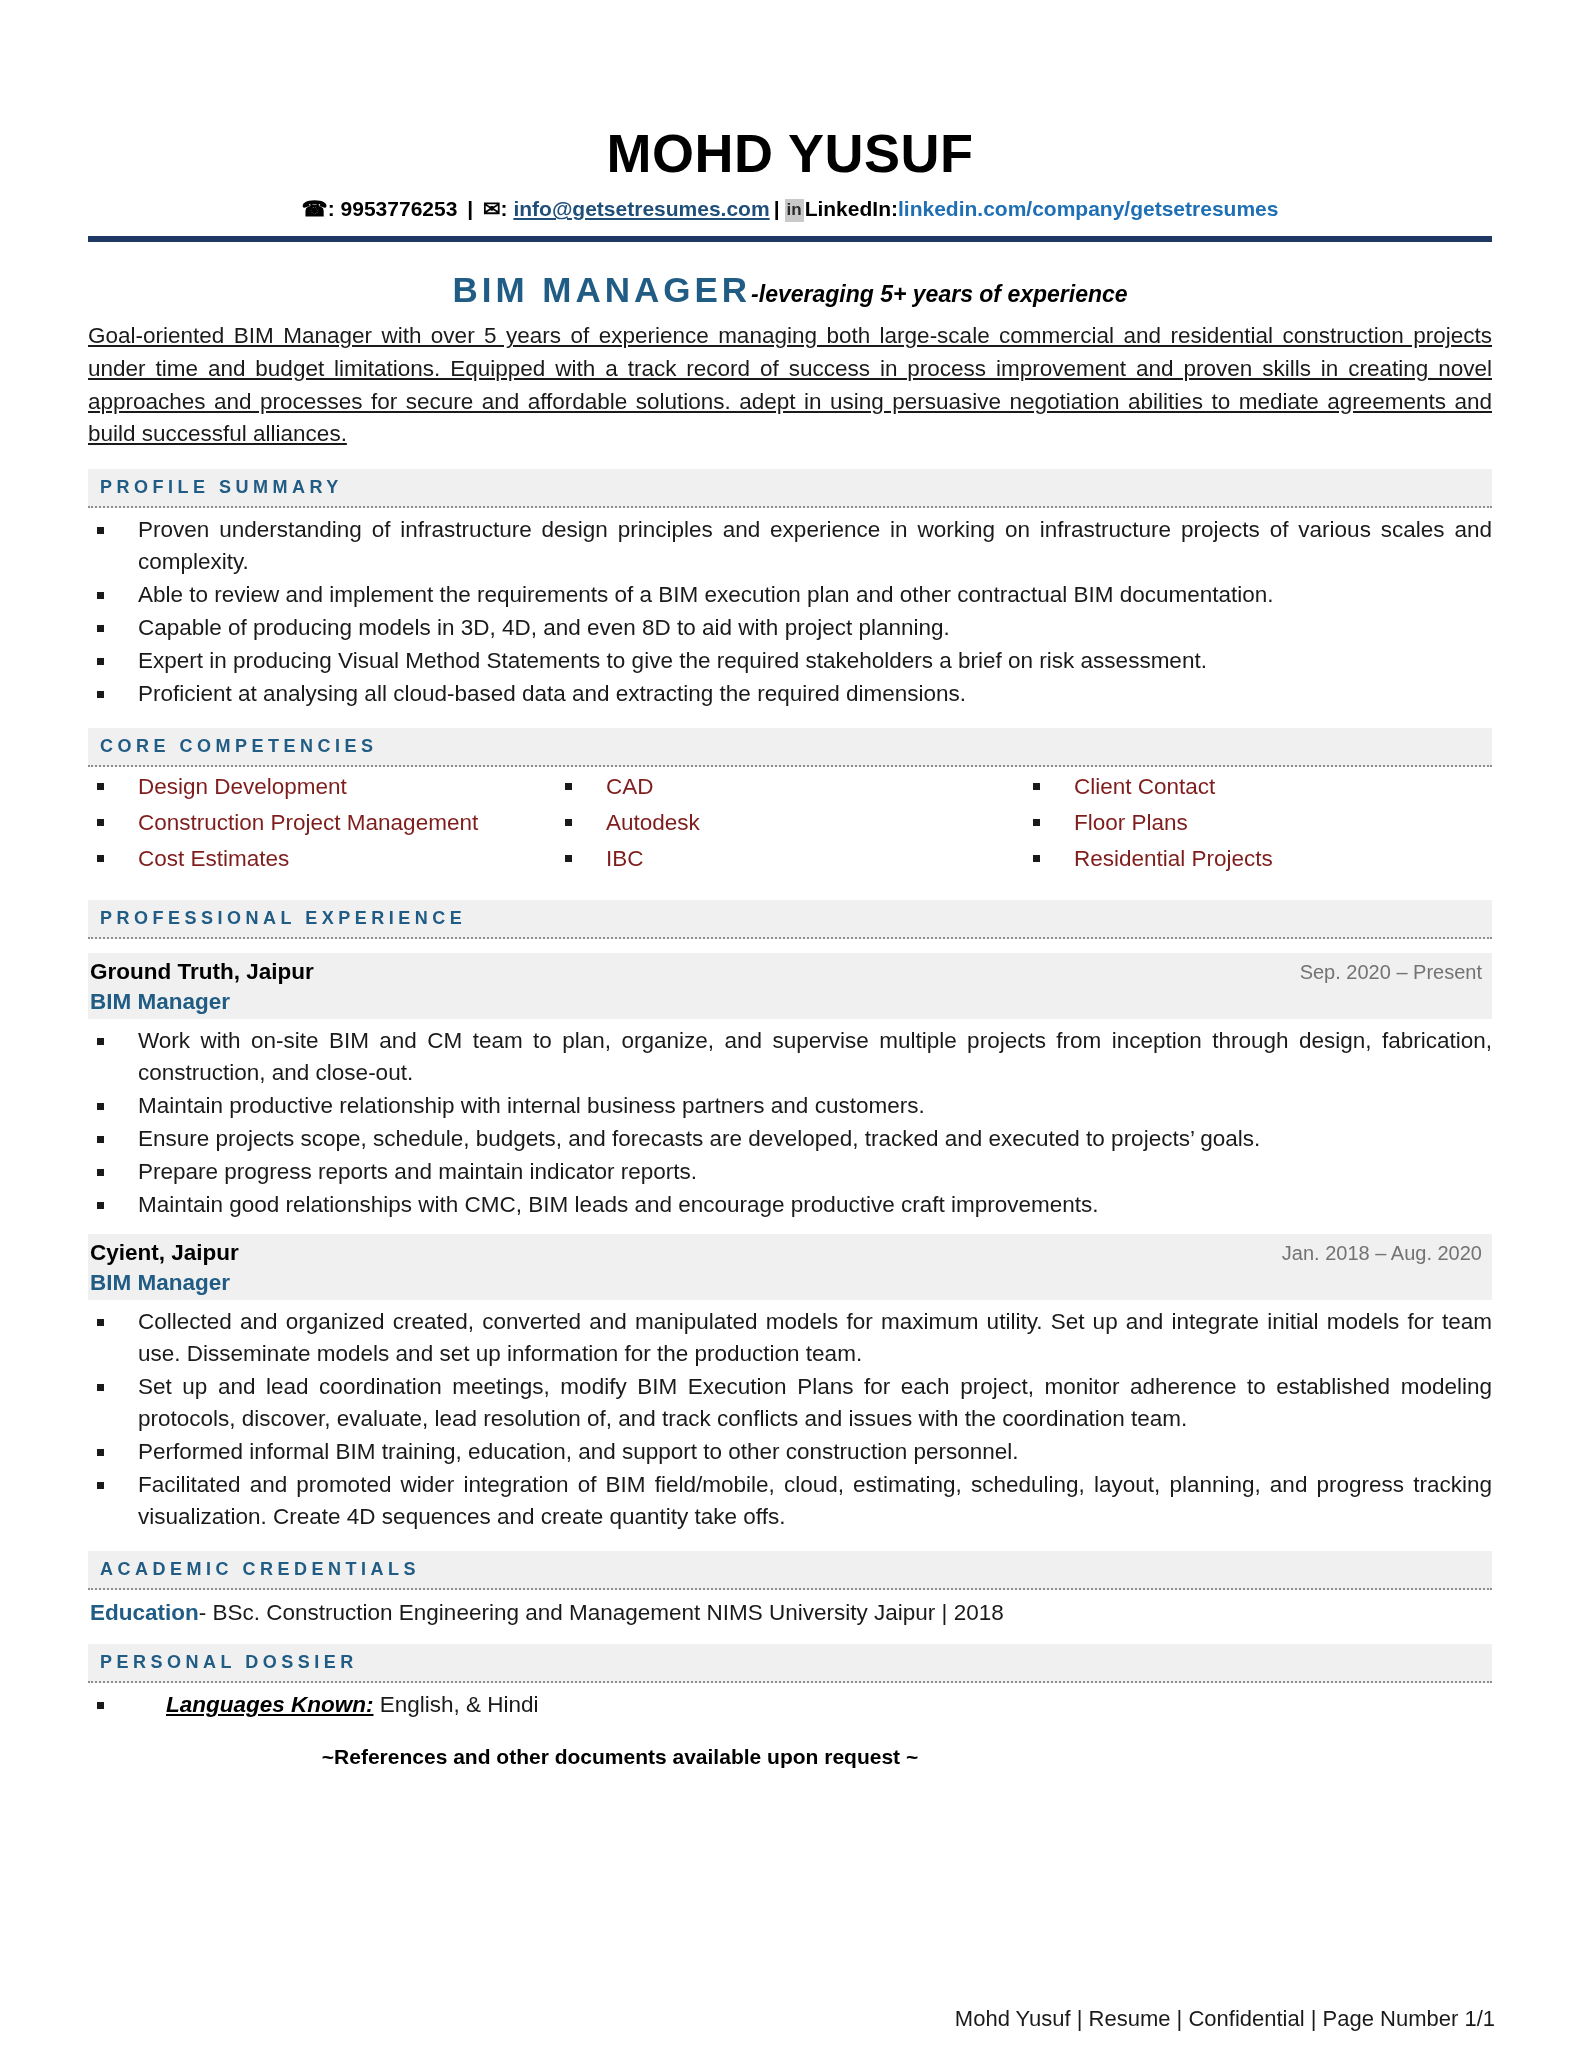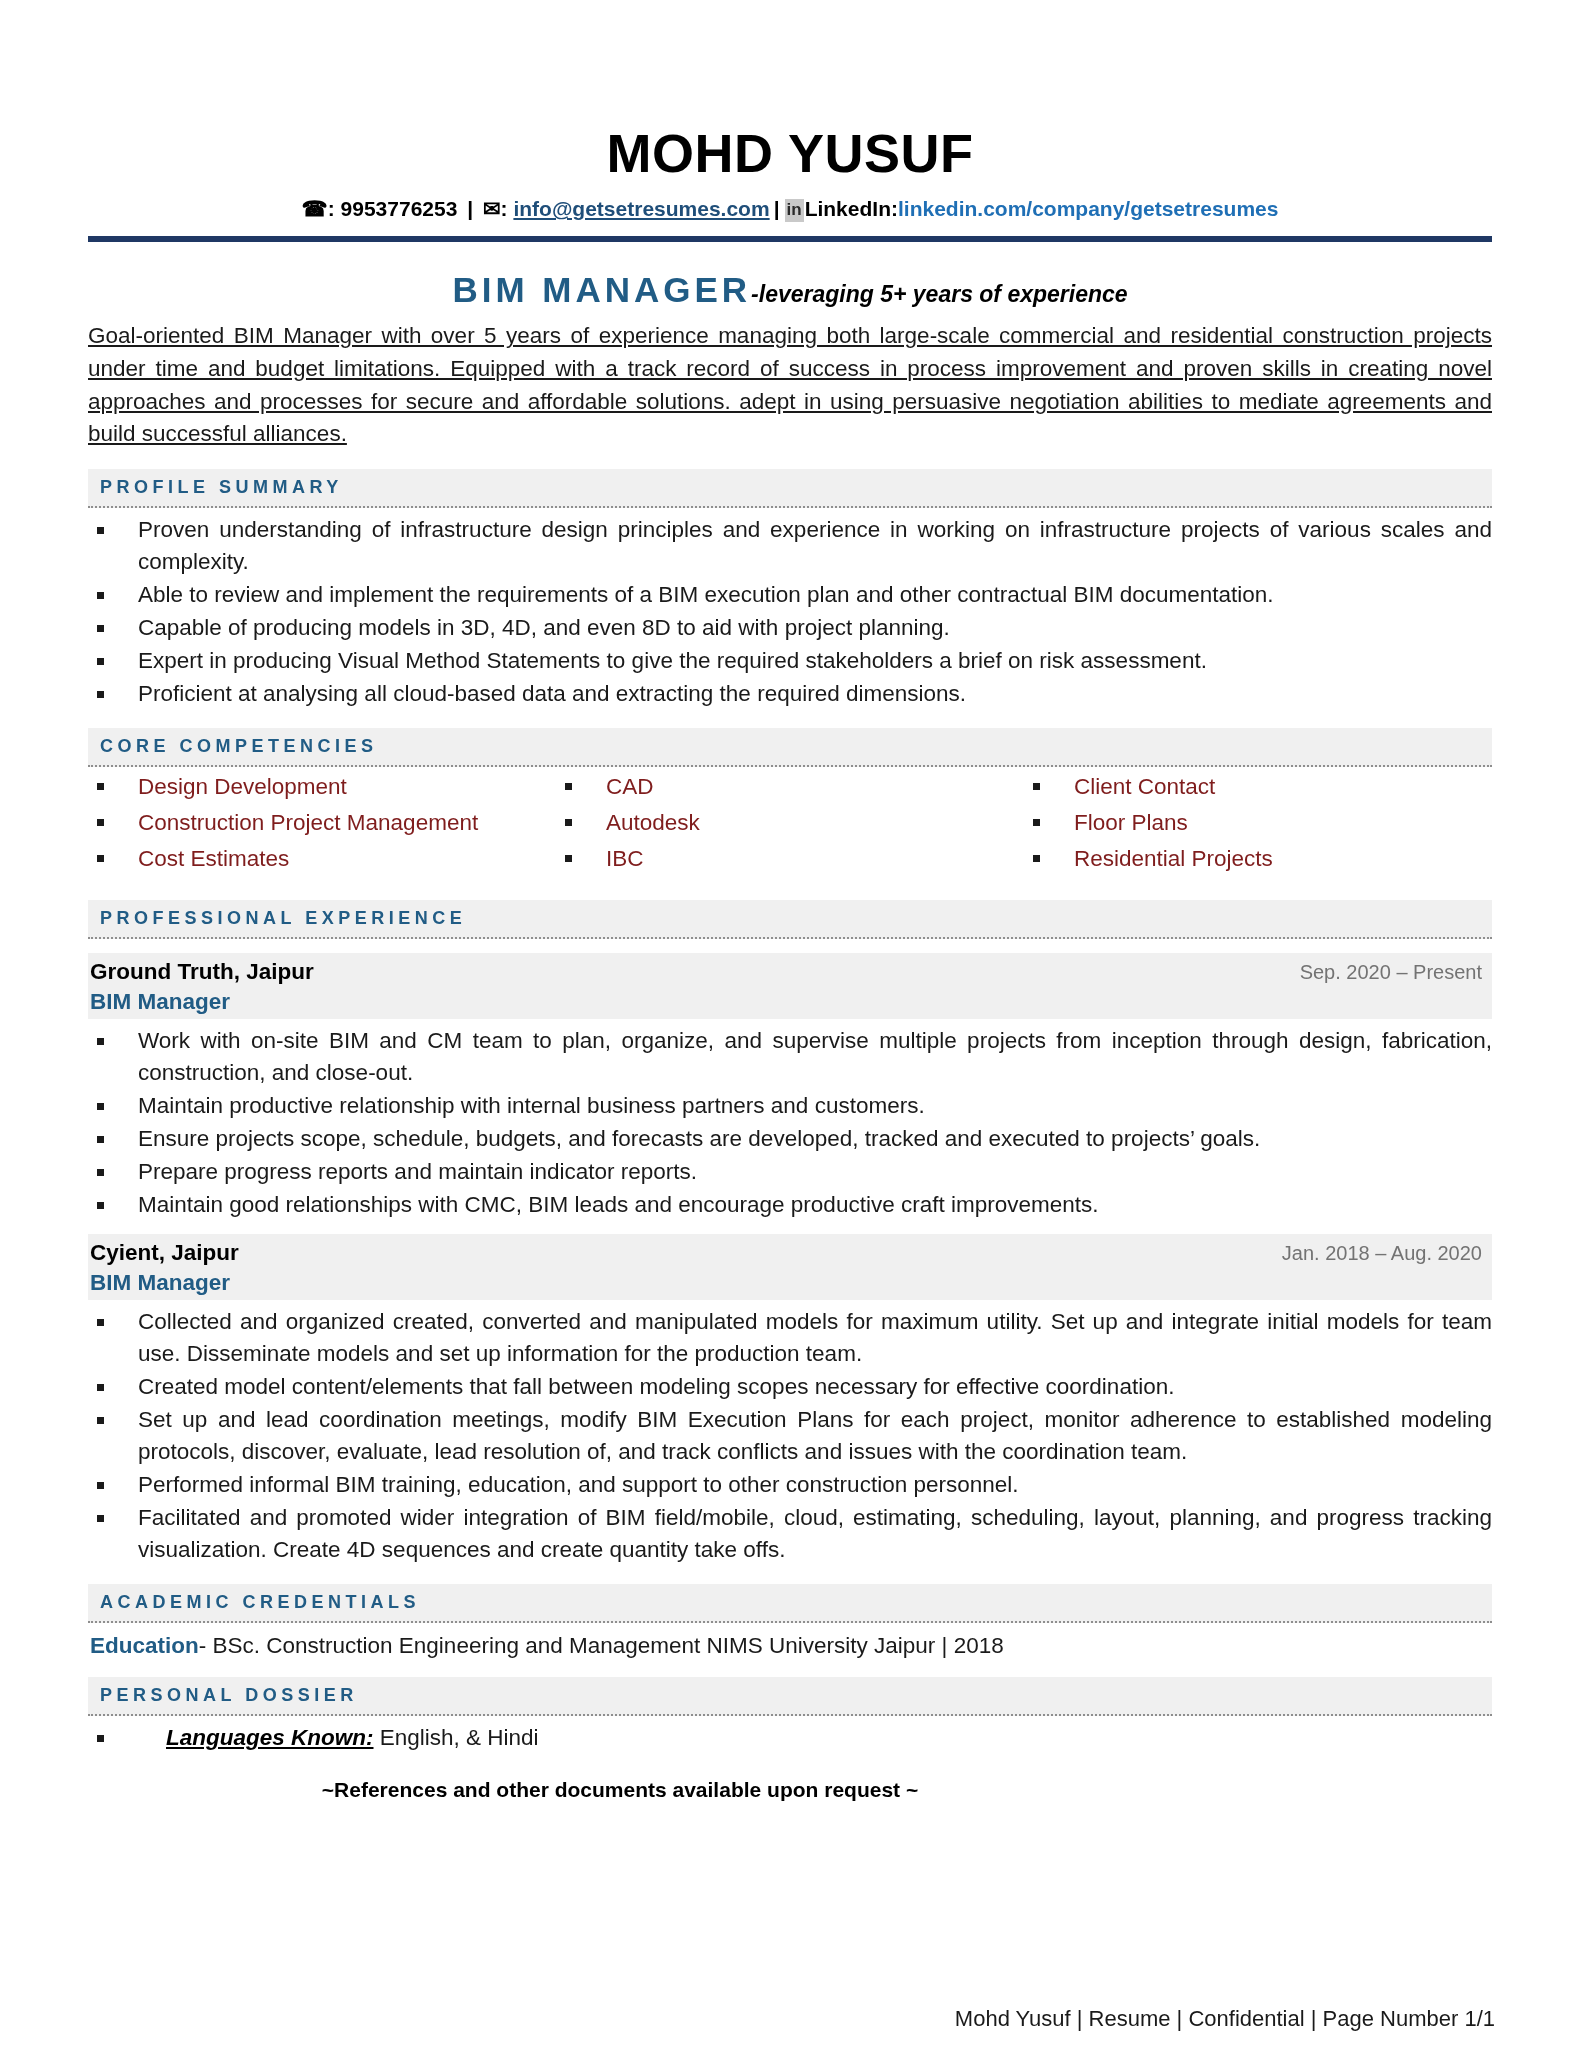--- a/index.html
+++ b/index.html
@@ -304,21 +304,20 @@
 
     <div class="job-head">
       <div class="job-row">
         <span class="job-company">Cyient, Jaipur</span>
         <span class="job-dates">Jan. 2018 – Aug. 2020</span>
       </div>
       <div class="job-title">BIM Manager</div>
     </div>
     <ul class="bl">
       <li>Collected and organized created, converted and manipulated models for maximum utility. Set up and integrate initial models for team use. Disseminate models and set up information for the production team.</li>
-      <li>Created model content/elements that fall between modeling scopes necessary for effective coordination.</li>
       <li>Set up and lead coordination meetings, modify BIM Execution Plans for each project, monitor adherence to established modeling protocols, discover, evaluate, lead resolution of, and track conflicts and issues with the coordination team.</li>
       <li>Performed informal BIM training, education, and support to other construction personnel.</li>
       <li>Facilitated and promoted wider integration of BIM field/mobile, cloud, estimating, scheduling, layout, planning, and progress tracking visualization. Create 4D sequences and create quantity take offs.</li>
     </ul>
 
     <div class="section-head">
       <span class="label">ACADEMIC CREDENTIALS</span>
     </div>
     <div class="edu-line">
       <span class="edu-label">Education</span><span>- BSc. Construction Engineering and Management NIMS University Jaipur | 2018</span>

